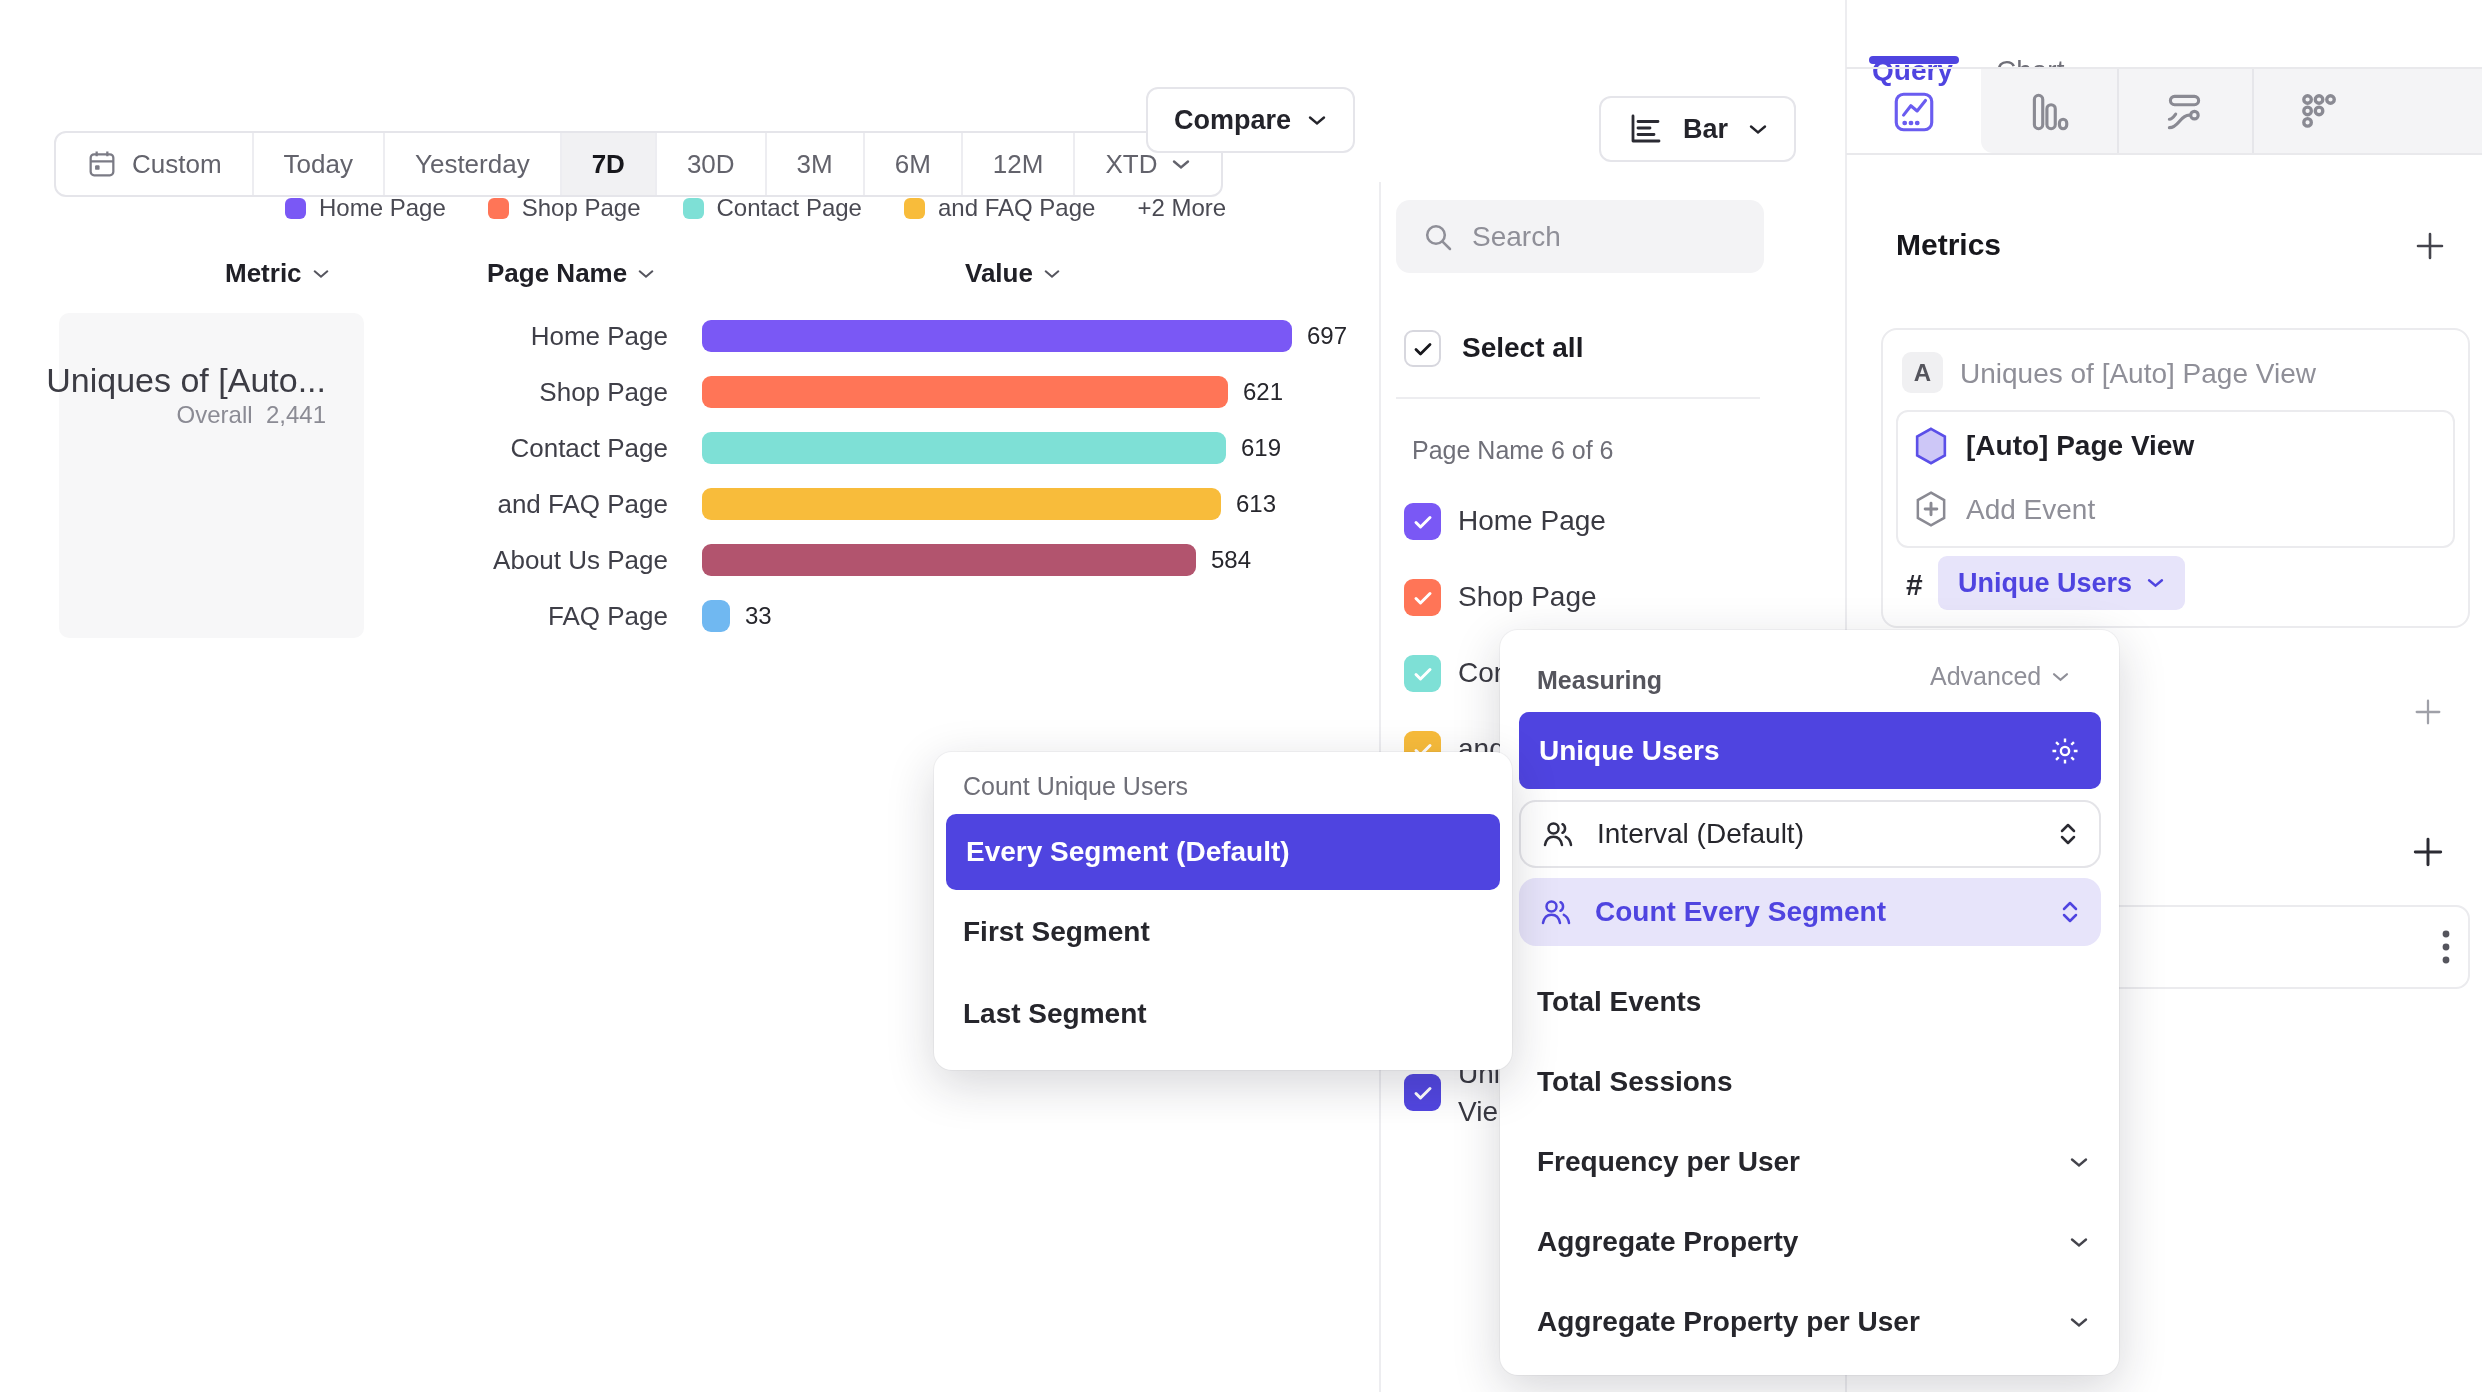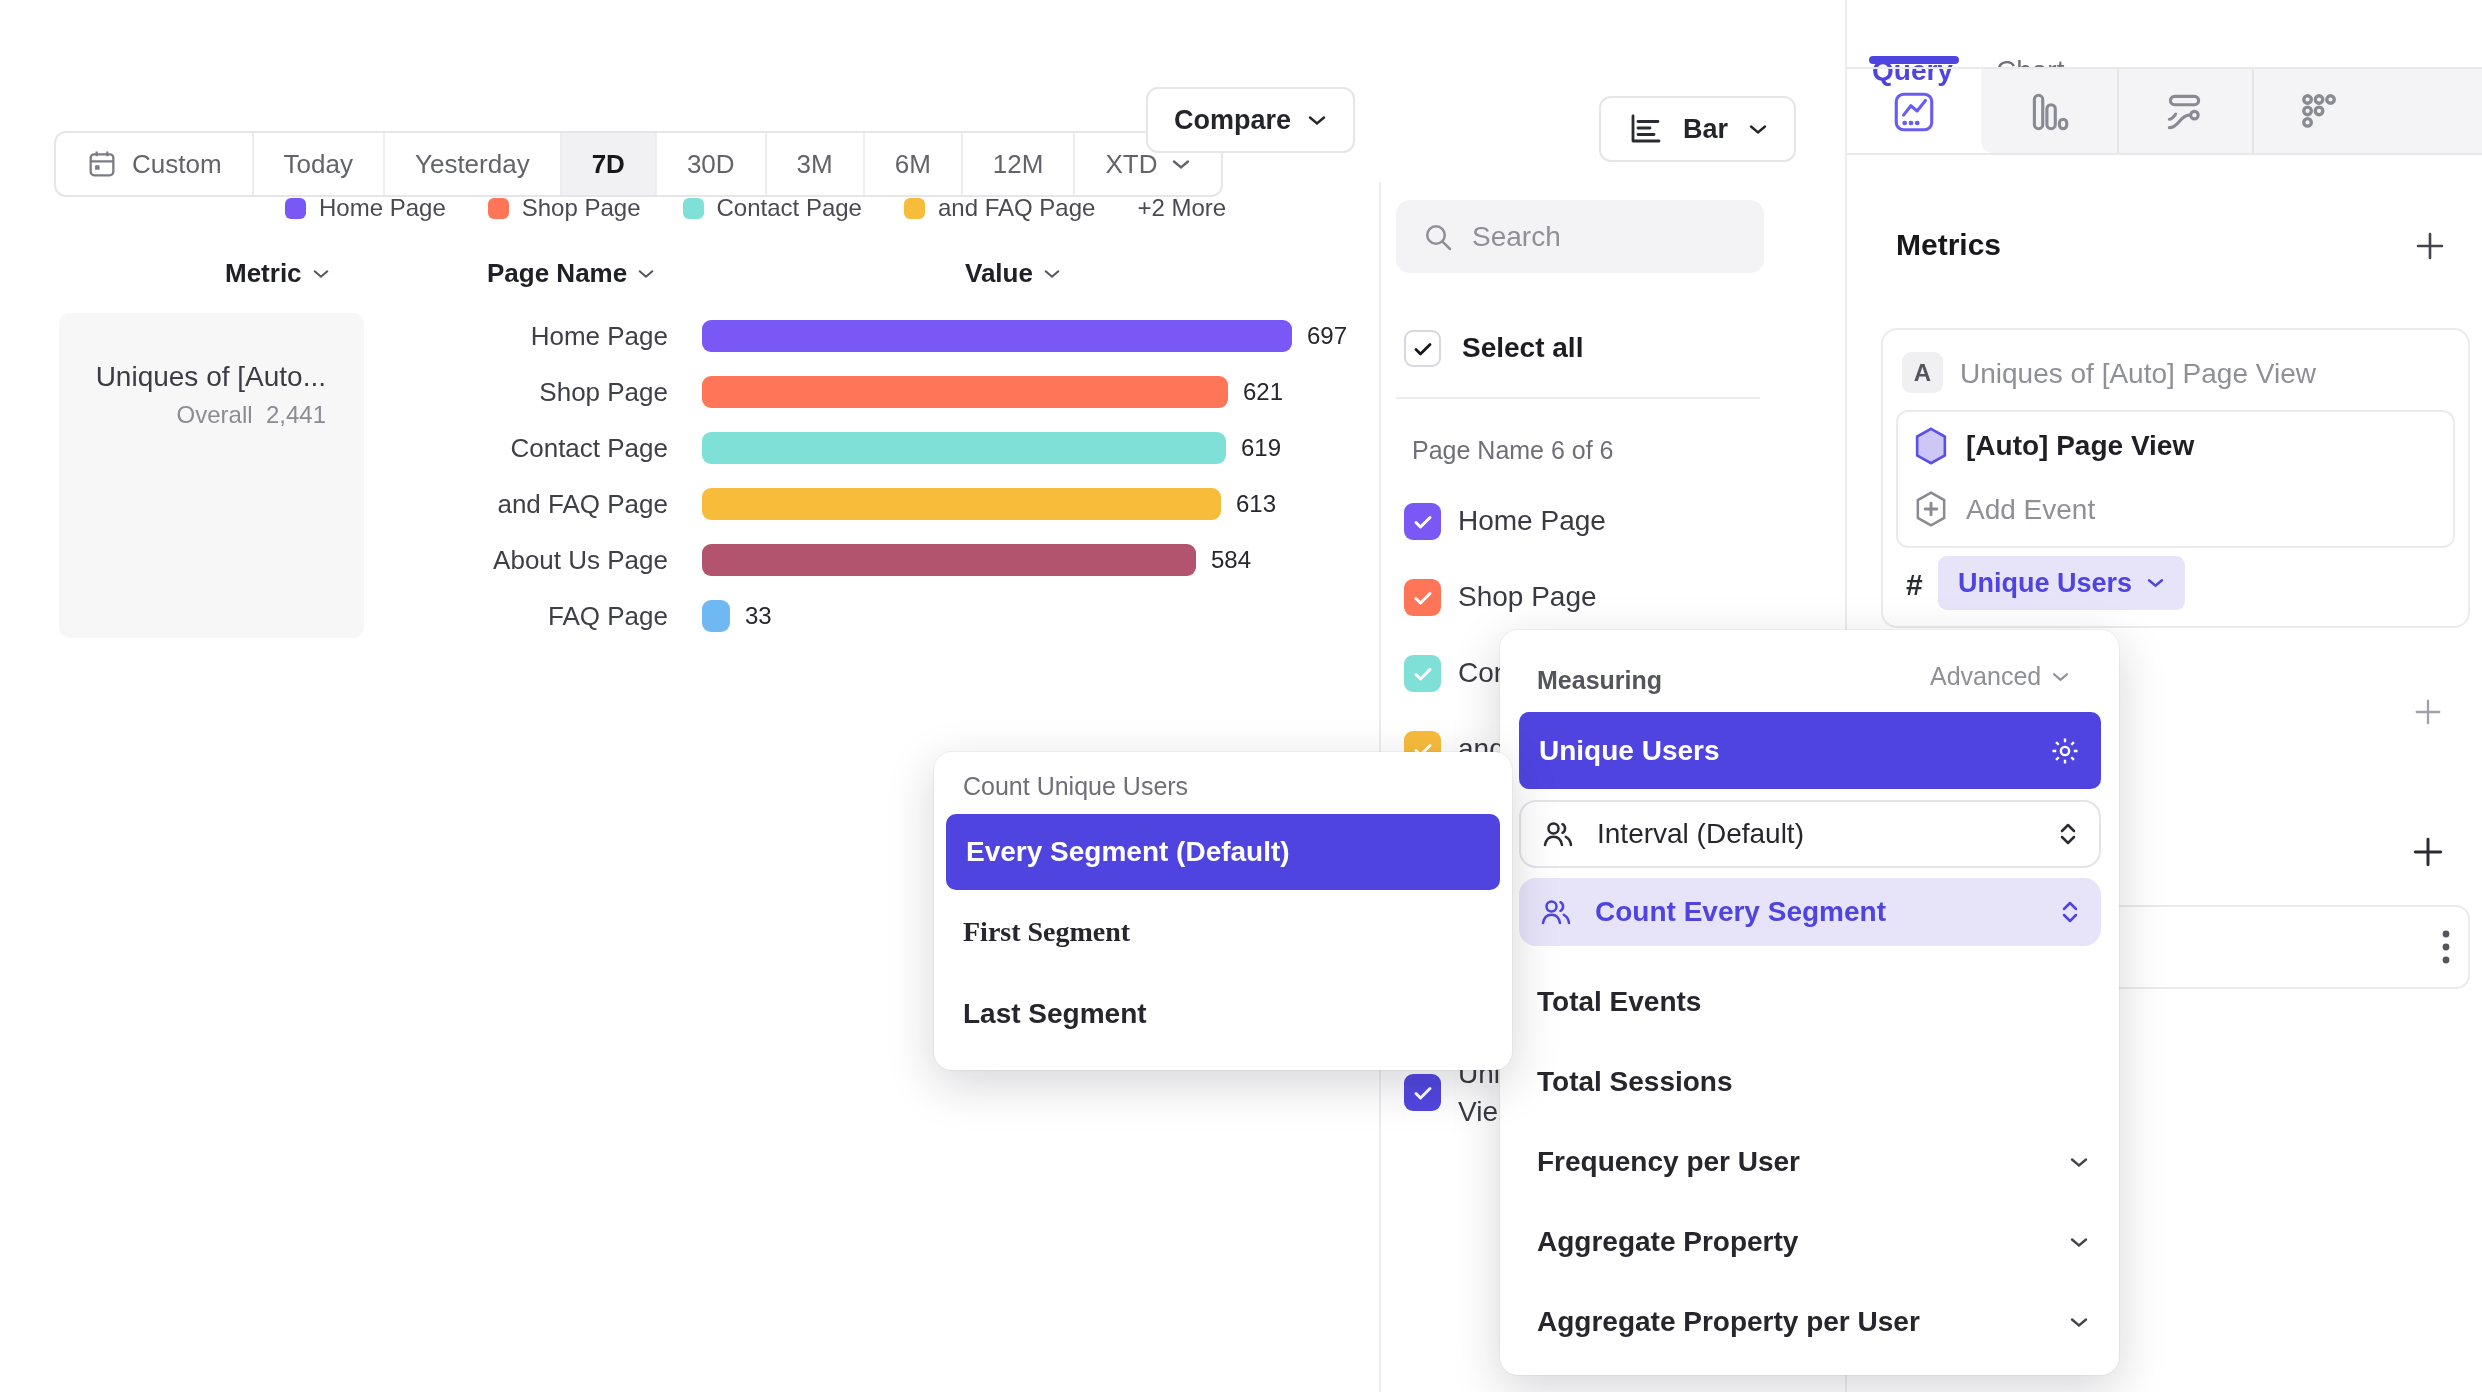--- a/index.html
+++ b/index.html
@@ -15,21 +15,21 @@
   .btn{position:absolute;height:62px;border:2px solid #e5e5ea;border-radius:12px;background:#fff;display:flex;align-items:center;gap:16px;padding:0 26px;font-size:27px;font-weight:600;color:#24242b;cursor:pointer;}
   
   .legend{position:absolute;left:285px;top:194px;display:flex;align-items:center;gap:42px;font-size:24px;color:#4a4a53;}
   .legend-item{display:flex;align-items:center;gap:13px;}
   .swatch{width:21px;height:21px;border-radius:6px;}
   
   .th{position:absolute;font-size:26px;font-weight:700;color:#202027;display:flex;align-items:center;gap:10px;white-space:nowrap;}
   .th svg{color:#55555e;}
   
   .metric-card{position:absolute;left:59px;top:313px;width:305px;height:325px;background:#f7f7f8;border-radius:10px;}
-  .metric-name{position:absolute;right:38px;top:48px;font-size:28px;color:#3c3c44;white-space:nowrap;}
+  .metric-name{position:absolute;right:38px;top:48px;font-size:34px;color:#3c3c44;white-space:nowrap;}
   .metric-overall{position:absolute;right:38px;top:88px;font-size:24px;color:#8b8b94;white-space:nowrap;}
   
   .bar-row{position:absolute;left:380px;display:flex;align-items:center;height:32px;}
   .bar-label{width:288px;text-align:right;margin-right:34px;font-size:26px;color:#3f3f48;white-space:nowrap;}
   .bar{height:32px;border-radius:9px;}
   .bar-value{margin-left:15px;font-size:24px;color:#26262c;}
   
   .vline{position:absolute;width:2px;background:#ededf0;}
   .hline{position:absolute;height:2px;background:#ededf0;}
   
@@ -452,16 +452,16 @@
           <path d="M3 3.5l7 6 7-6"></path>
         </svg>
       </span>
   </div>
 
   <div class="popup" style="left:934px;top:752px;width:578px;height:318px;z-index:30;"></div>
   <span class="menu-title" style="left:963px;top:772px;z-index:31;">Count Unique Users</span>
   <div class="sel-row" style="left:946px;top:814px;width:554px;height:76px;background:#4f44e0;z-index:31;">
     <span>Every Segment (Default)</span>
   </div>
-  <span class="menu-item" style="left:963px;top:916px;z-index:31;font-weight:600;font-family:Liberation Serif, serif;">First Segment</span>
+  <span class="menu-item" style="left:963px;top:916px;z-index:31;font-weight:600;">First Segment</span>
   <span class="menu-item" style="left:963px;top:998px;z-index:31;font-weight:600;">Last Segment</span>
 
 </div>
 
 </body></html>

